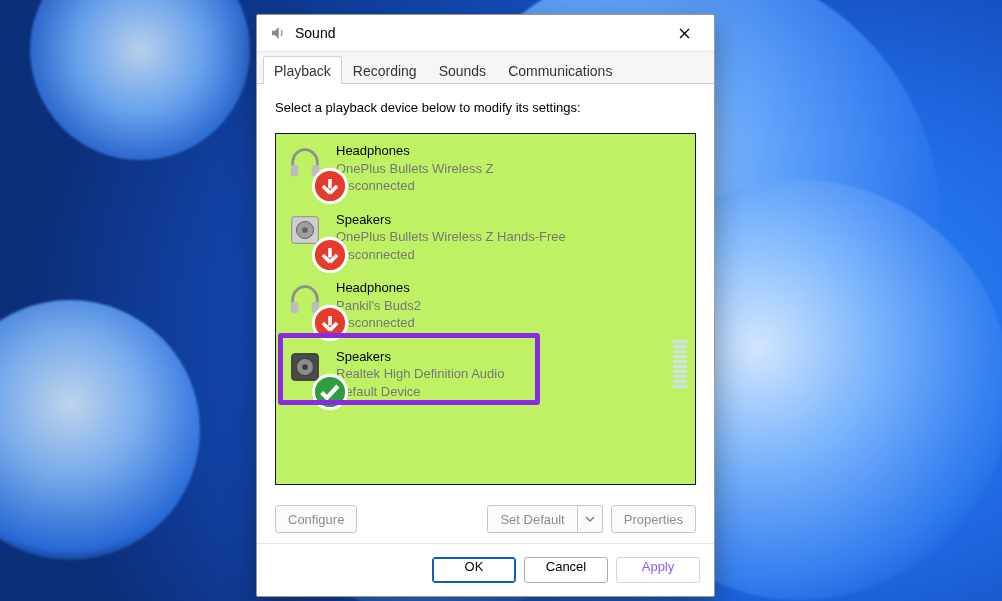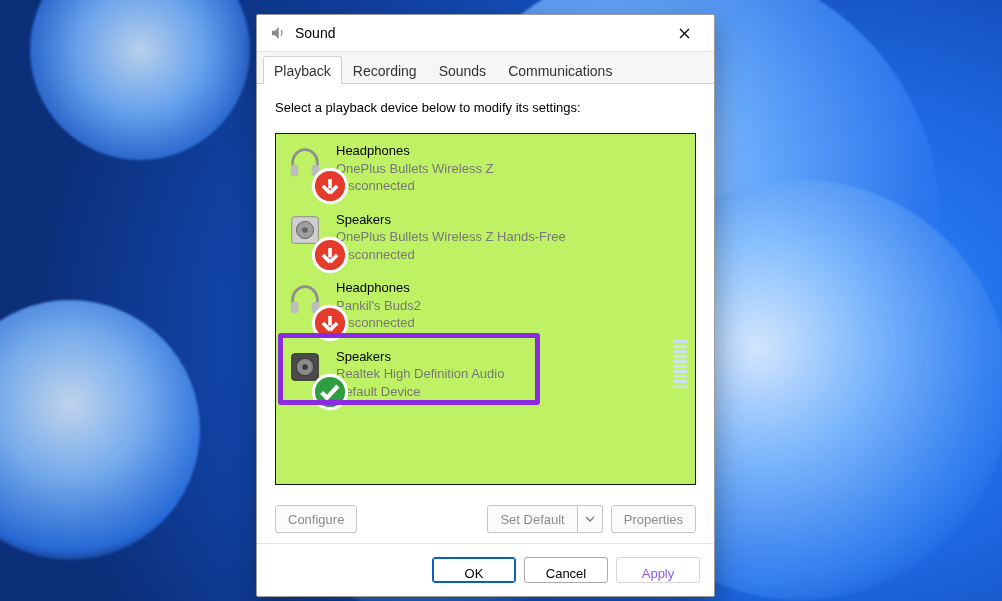--- a/index.html
+++ b/index.html
@@ -41,21 +41,21 @@
   .level-meter span{display:block;height:3px;background:#cfe0ee}
 
   .row-actions{display:flex;gap:8px;margin-top:20px;align-items:center;justify-content:space-between}
   .btn{height:28px;border:1px solid #c6c6c6;background:#fbfbfb;border-radius:3px;font-size:13px;padding:0 12px;color:#444;display:inline-flex;align-items:center;cursor:default}
   .btn.disabled{color:#8c8c8c}
   .split{display:flex}
   .split .btn{border-top-right-radius:0;border-bottom-right-radius:0}
   .split .caret{width:24px;border:1px solid #c6c6c6;border-left:none;border-top-right-radius:3px;border-bottom-right-radius:3px;background:#fbfbfb;display:inline-flex;align-items:center;justify-content:center}
 
   .footer{height:52px;border-top:1px solid #e3e3e3;display:flex;align-items:center;justify-content:flex-end;gap:8px;padding:0 14px;background:#fff;border-bottom-left-radius:7px;border-bottom-right-radius:7px}
-  .fbtn{min-width:84px;height:26px;border:1px solid #ababab;background:#fff;border-radius:3px;font-size:13px;display:inline-flex;align-items:flex-end;justify-content:center;cursor:default}
+  .fbtn{min-width:84px;height:26px;border:1px solid #ababab;background:#fff;border-radius:3px;font-size:13px;display:inline-flex;align-items:flex-start;justify-content:center;cursor:default}
   .fbtn.primary{border-color:#0a5ec0;box-shadow:inset 0 0 0 1px #0a5ec0}
   .fbtn.disabled{color:#8b5cf6;border-color:#d6d6d6}
 </style>
 </head>
 <body>
 
 <div class="desktop">
   <div class="petal p1"></div>
   <div class="petal p2"></div>
   <div class="petal p3"></div>

